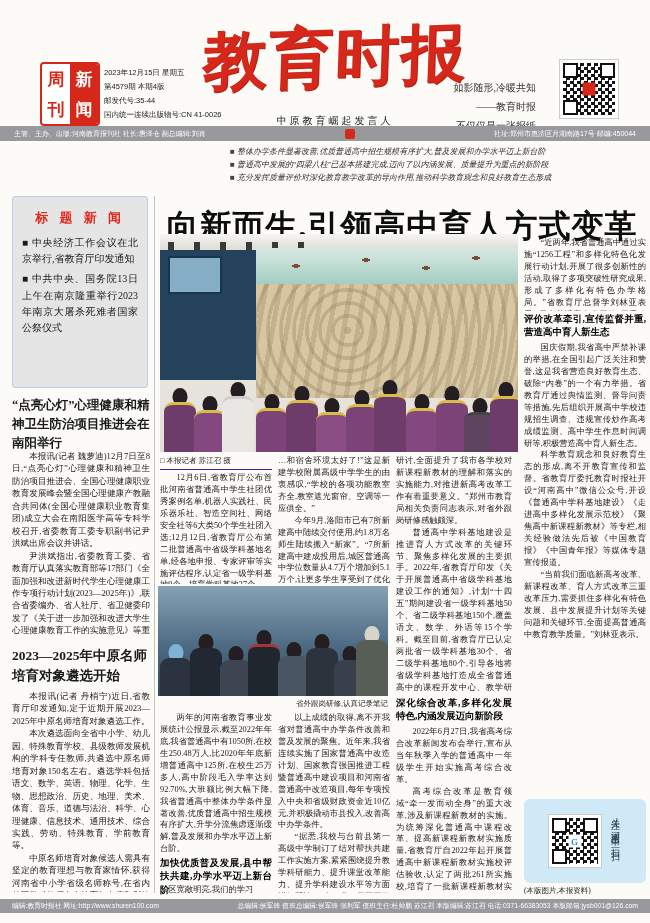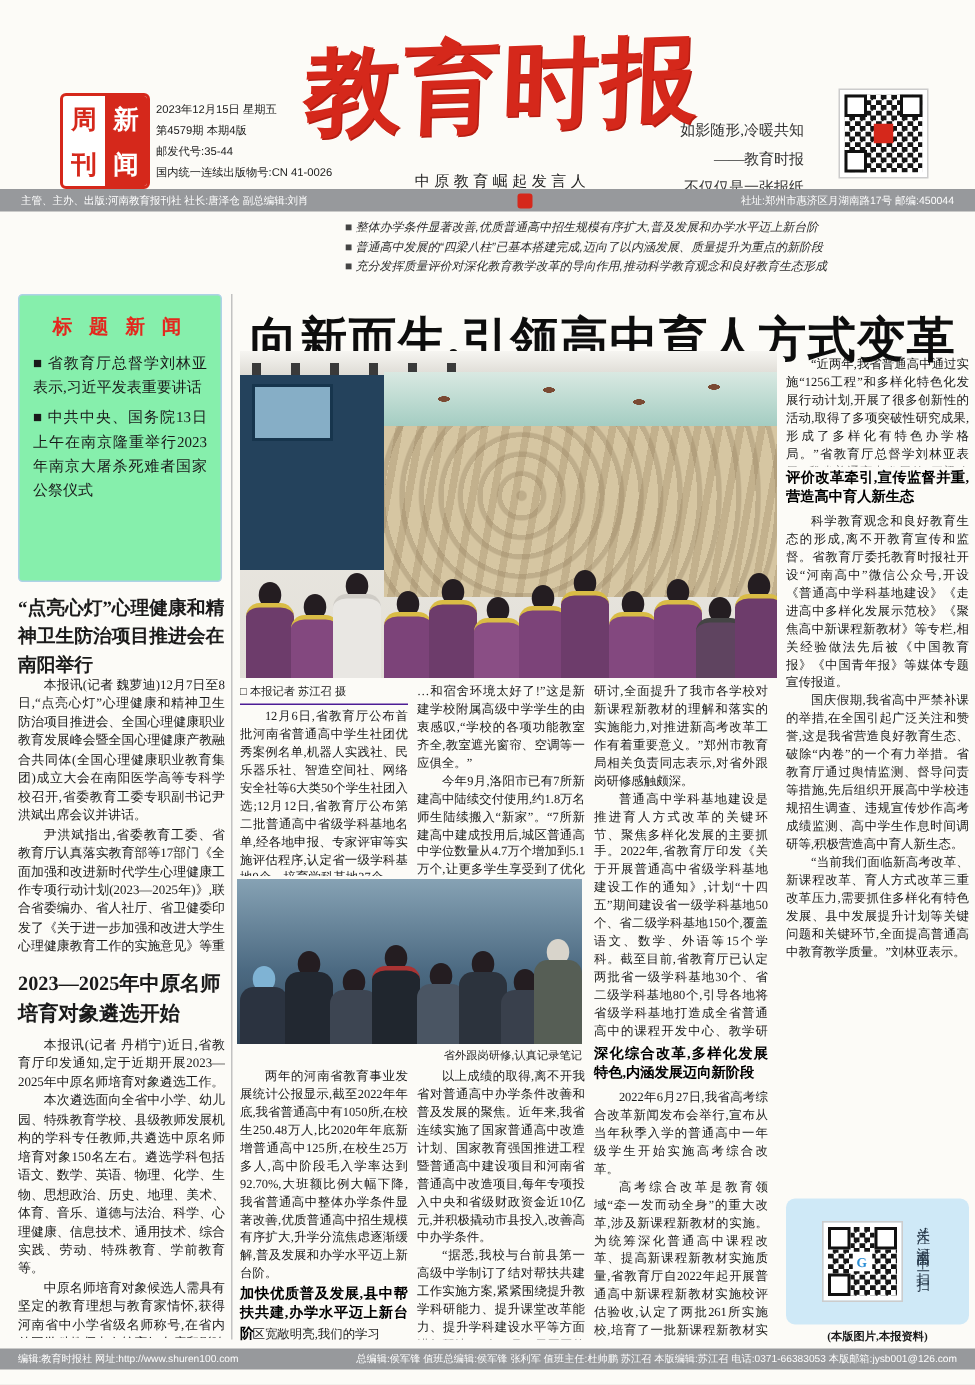--- a/index.html
+++ b/index.html
@@ -37,21 +37,21 @@
 
   
   .bullets{left:230px;top:146px;width:400px;font-size:8px;line-height:1.62;color:#2c2c2c;
            font-family:"Liberation Sans","DejaVu Sans",sans-serif;}
   .bullets p{margin:0;font-style:italic;}
   .bullets p::first-letter{color:#444;}
   .headline{left:156px;top:184px;width:492px;text-align:center;font-size:32px;font-weight:900;
             letter-spacing:1px;color:#0d0d0d;}
 
   
-  .bluebox{left:12px;top:196px;width:136px;height:192px;background:#86efac;border:1px solid #aed2e6;
+  .bluebox{left:12px;top:196px;width:136px;height:192px;background:#e5e5e5;border:1px solid #aed2e6;
            border-radius:3px;box-sizing:border-box;padding:10px 9px;}
   .bluebox h2{margin:2px 0 8px;text-align:center;color:#e3281e;font-size:13px;letter-spacing:4px;}
   .bluebox p{margin:0 0 4px;font-size:10px;line-height:1.62;text-align:justify;}
   .sb-title1{left:12px;top:396px;width:138px;font-size:12.5px;line-height:1.5;font-weight:600;}
   .sb-body1{left:12px;top:450px;width:138px;height:188px;overflow:hidden;}
   .sb-title2{left:12px;top:646px;width:138px;font-size:13.5px;line-height:1.45;font-weight:600;}
   .sb-body2{left:12px;top:690px;width:138px;height:202px;overflow:hidden;}
   .body-txt p{margin:0;font-size:8.6px;line-height:1.45;text-align:justify;text-indent:2em;}
   .rule-v{left:154px;top:196px;height:697px;border-left:1px solid #c2c2c2;width:0;}
 
@@ -88,21 +88,21 @@
 
   
   .mcol{position:absolute;overflow:hidden;}
   .mcol p{margin:0;font-size:8.3px;line-height:1.44;text-align:justify;text-indent:2em;}
   .mcol .noind{text-indent:0;}
   .m-sub{position:absolute;font-weight:900;font-size:9.5px;line-height:1.4;text-align:justify;color:#000;}
   .qrbox{left:524px;top:799px;width:122px;height:84px;background:#cfe9f7;border-radius:6px;
          display:flex;align-items:center;justify-content:center;gap:8px;}
   .qrbox .qr{width:46px;height:46px;}
   .vtxt{writing-mode:vertical-rl;font-size:9px;letter-spacing:2px;color:#234;display:flex;gap:3px;height:60px;}
-  .credit{left:524px;top:886px;width:122px;text-align:center;font-size:7.5px;font-weight:bold;}
+  .credit{left:524px;top:886px;width:122px;text-align:left;font-size:7.5px;font-weight:normal;}
 
   .footbar{bottom:10px;top:auto;left:0;width:650px;height:14px;background:#97999c;color:#fff;
            display:flex;align-items:center;justify-content:space-between;padding:0 12px;
            box-sizing:border-box;font-size:6.8px;font-family:"Liberation Sans","DejaVu Sans",sans-serif;}
 </style>
 </head>
 <body>
 
 <div class="page">
 
@@ -144,21 +144,21 @@
 
   <div class="abs bullets">
     <p>■ 整体办学条件显著改善,优质普通高中招生规模有序扩大,普及发展和办学水平迈上新台阶</p>
     <p>■ 普通高中发展的“四梁八柱”已基本搭建完成,迈向了以内涵发展、质量提升为重点的新阶段</p>
     <p>■ 充分发挥质量评价对深化教育教学改革的导向作用,推动科学教育观念和良好教育生态形成</p>
   </div>
   <h1 class="abs headline">向新而生,引领高中育人方式变革</h1>
 
   <div class="abs bluebox">
     <h2>标 题 新 闻</h2>
-    <p>■ 省教育厅总督学刘林亚表示,习近平发表重要讲话</p>
+    <p>■ 中央经济工作会议在北京举行,省教育厅印发通知</p>
     <p>■ 中共中央、国务院13日上午在南京隆重举行2023年南京大屠杀死难者国家公祭仪式</p>
   </div>
 
   <div class="abs sb-title1">“点亮心灯”心理健康和精神卫生防治项目推进会在南阳举行</div>
   <div class="abs sb-body1 body-txt">
     <p>本报讯(记者 魏萝迪)12月7日至8日,“点亮心灯”心理健康和精神卫生防治项目推进会、全国心理健康职业教育发展峰会暨全国心理健康产教融合共同体(全国心理健康职业教育集团)成立大会在南阳医学高等专科学校召开,省委教育工委专职副书记尹洪斌出席会议并讲话。</p>
     <p>尹洪斌指出,省委教育工委、省教育厅认真落实教育部等17部门《全面加强和改进新时代学生心理健康工作专项行动计划(2023—2025年)》,联合省委编办、省人社厅、省卫健委印发了《关于进一步加强和改进大学生心理健康教育工作的实施意见》等重要文件,对全省学生心理健康和精神卫生防治工作做出具体部署,对进一步加强和改进新时代全省高校心理健康工作提出了工作要求。</p>
 
   </div>
 
@@ -236,22 +236,22 @@
     <p>2022年6月27日,我省高考综合改革新闻发布会举行,宣布从当年秋季入学的普通高中一年级学生开始实施高考综合改革。</p>
     <p>高考综合改革是教育领域“牵一发而动全身”的重大改革,涉及新课程新教材的实施。为统筹深化普通高中课程改革、提高新课程新教材实施质量,省教育厅自2022年起开展普通高中新课程新教材实施校评估验收,认定了两批261所实施校,培育了一批新课程新教材实施省级示范校。</p>
 
   </div>
 
   <div class="mcol" style="left:524px;top:237px;width:122px;height:74px">
     <p>“近两年,我省普通高中通过实施“1256工程”和多样化特色化发展行动计划,开展了很多创新性的活动,取得了多项突破性研究成果,形成了多样化有特色办学格局。”省教育厅总督学刘林亚表示,“我省普通高中发展的“四梁八柱”已基本搭建完成,迈向了以内涵发展、质量提升为重点的新阶段。”</p>
   </div>
   <div class="m-sub" style="left:524px;top:313px;width:122px">评价改革牵引,宣传监督并重,营造高中育人新生态</div>
   <div class="mcol" style="left:524px;top:342px;width:122px;height:452px">
+    <p>国庆假期,我省高中严禁补课的举措,在全国引起广泛关注和赞誉,这是我省营造良好教育生态、破除“内卷”的一个有力举措。省教育厅通过舆情监测、督导问责等措施,先后组织开展高中学校违规招生调查、违规宣传炒作高考成绩监测、高中学生作息时间调研等,积极营造高中育人新生态。</p>
     <p>科学教育观念和良好教育生态的形成,离不开教育宣传和监督。省教育厅委托教育时报社开设“河南高中”微信公众号,开设《普通高中学科基地建设》《走进高中多样化发展示范校》《聚焦高中新课程新教材》等专栏,相关经验做法先后被《中国教育报》《中国青年报》等媒体专题宣传报道。</p>
-    <p>国庆假期,我省高中严禁补课的举措,在全国引起广泛关注和赞誉,这是我省营造良好教育生态、破除“内卷”的一个有力举措。省教育厅通过舆情监测、督导问责等措施,先后组织开展高中学校违规招生调查、违规宣传炒作高考成绩监测、高中学生作息时间调研等,积极营造高中育人新生态。</p>
     <p>“当前我们面临新高考改革、新课程改革、育人方式改革三重改革压力,需要抓住多样化有特色发展、县中发展提升计划等关键问题和关键环节,全面提高普通高中教育教学质量。”刘林亚表示。</p>
   </div>
 
   <div class="abs qrbox">
     <div class="qr">
       <i class="tl"></i>
         <i class="tr"></i>
         <i class="bl"></i>
         <span class="ctr blue">G</span>
     </div>

